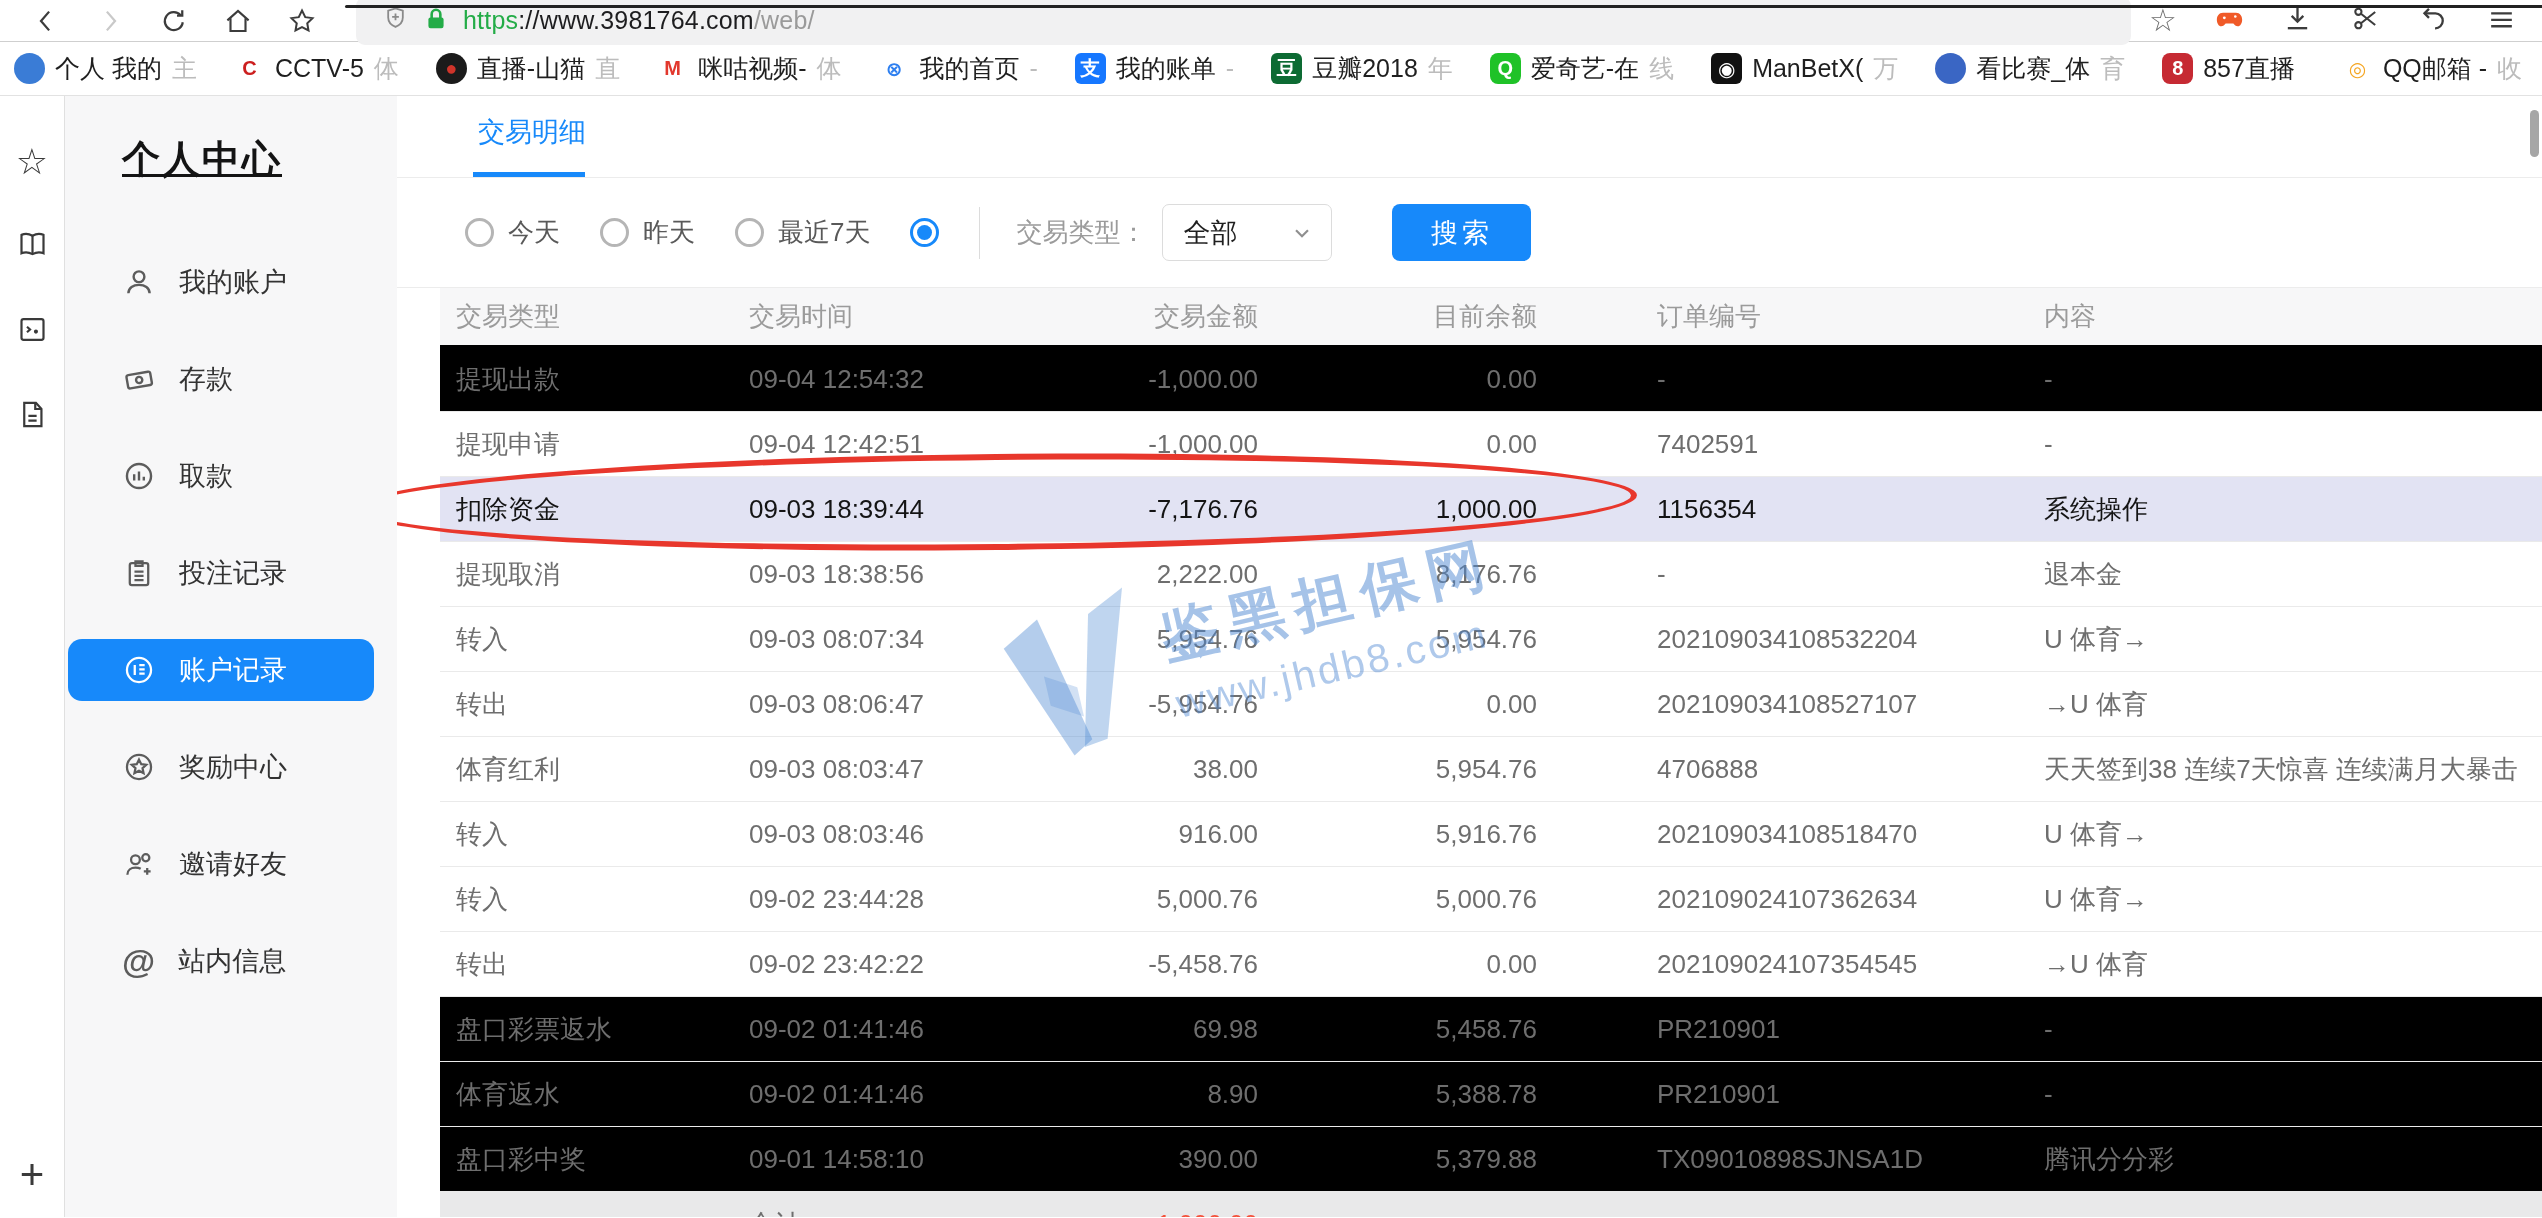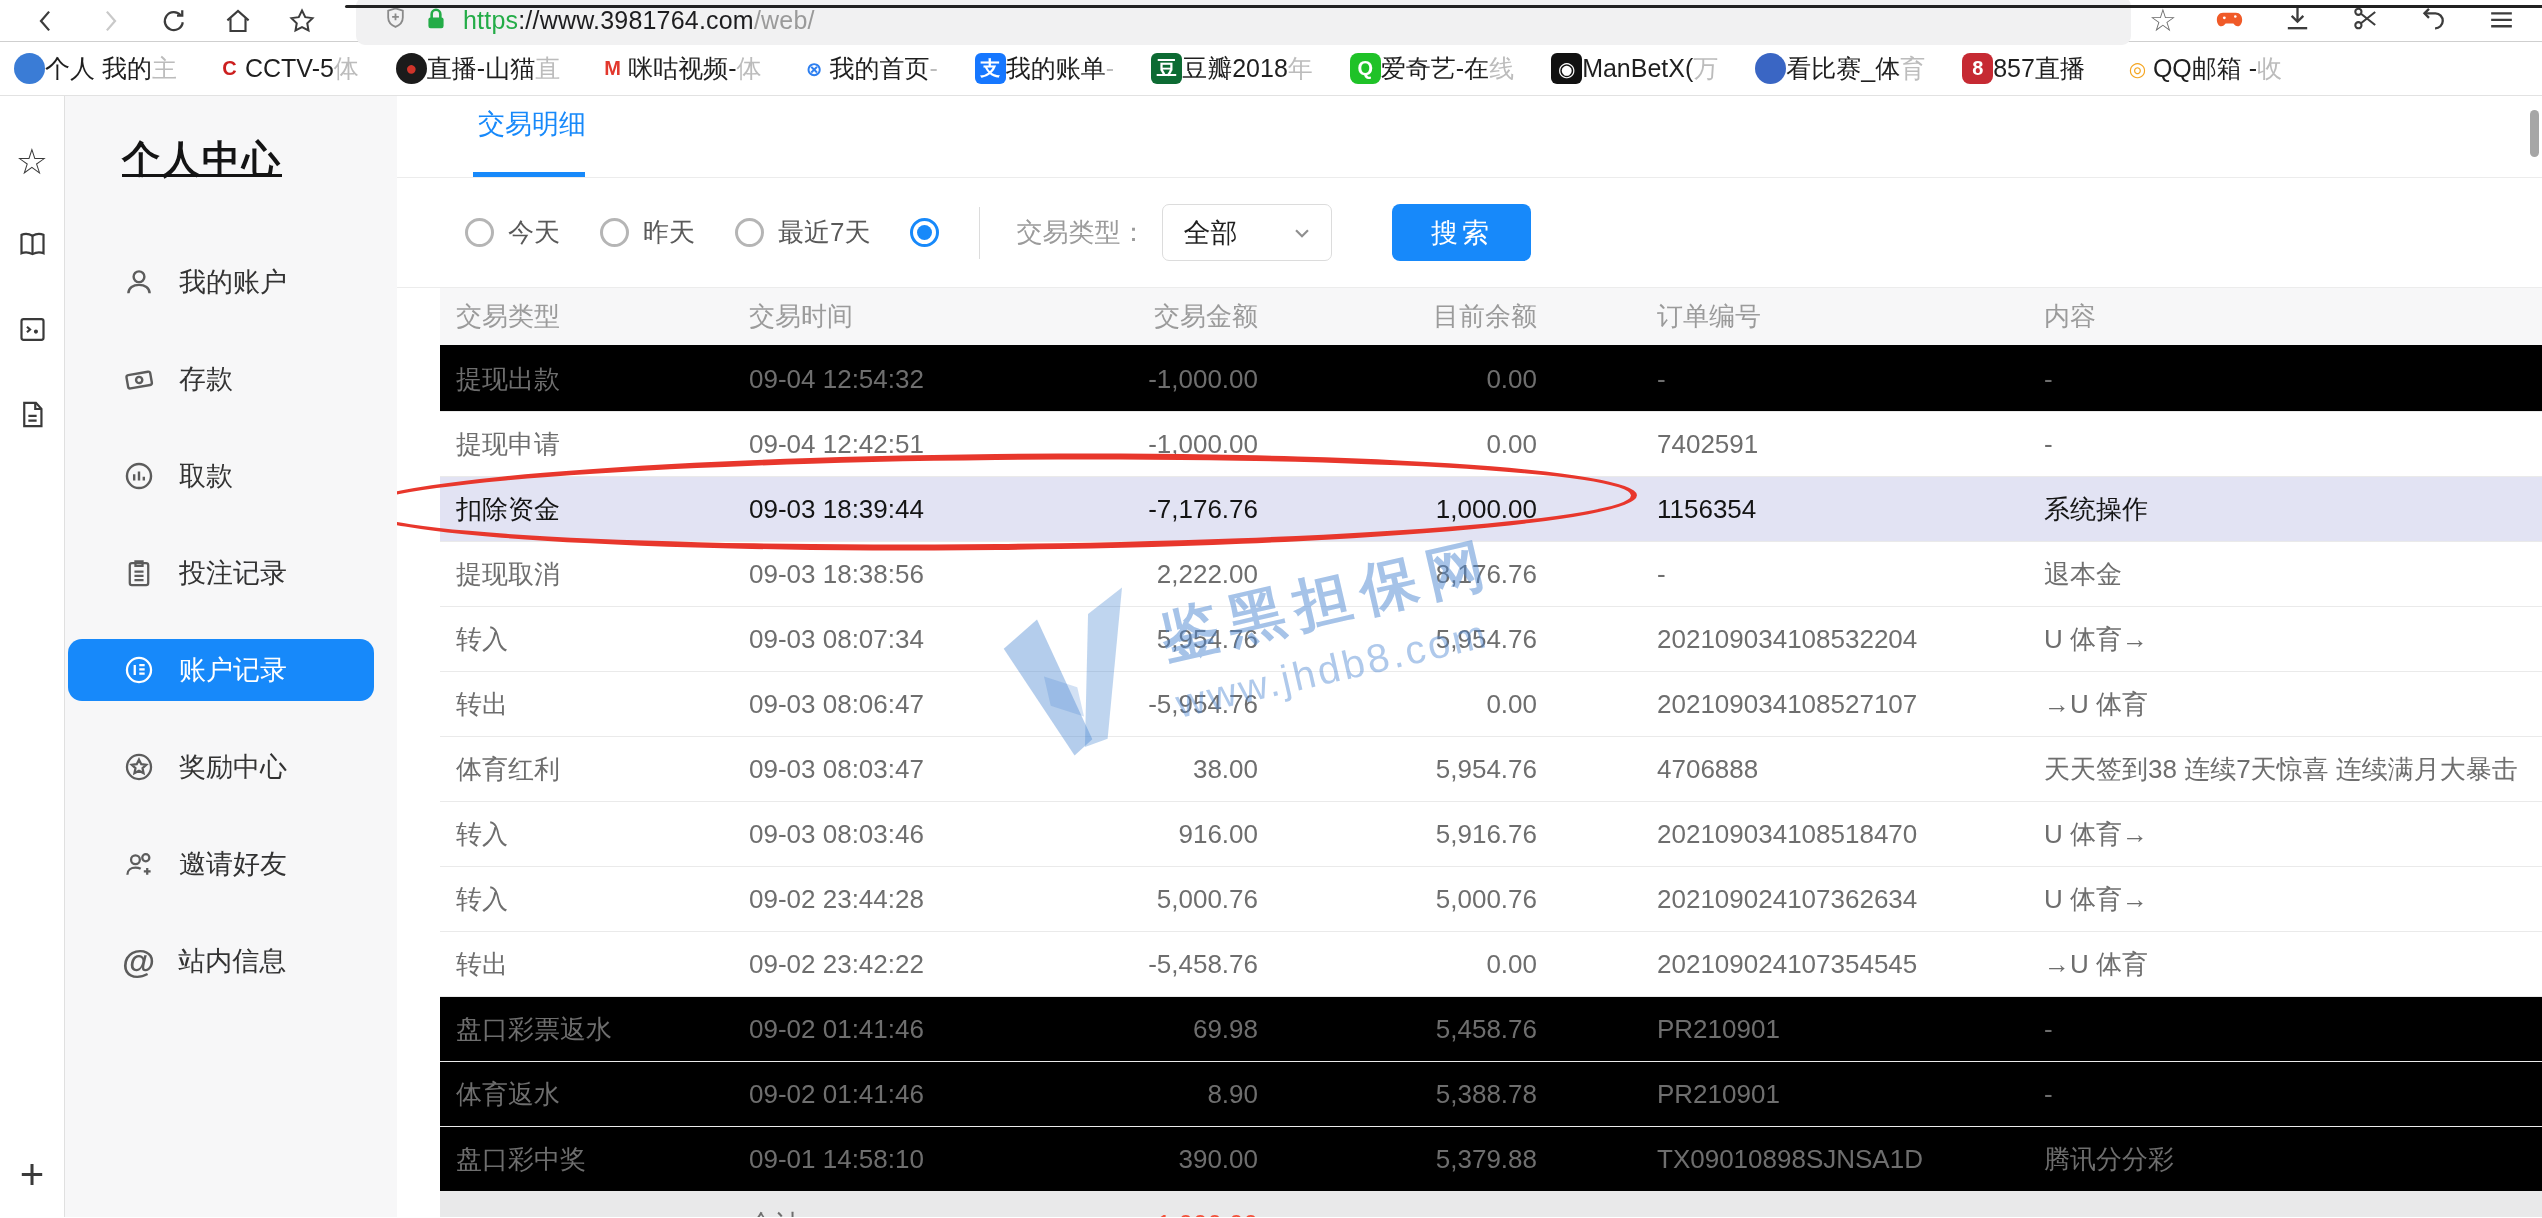--- a/index.html
+++ b/index.html
@@ -12,21 +12,21 @@
   .navico.dis{color:#c9c9c9;}
   .urlbar{height:48px;flex:0 0 1775px;margin-left:22px;background:#f1f1f2;border-radius:9px;
     display:flex;align-items:center;padding-left:26px;box-sizing:border-box;gap:14px;}
   .urltext{font-size:25px;letter-spacing:.2px;}
   .u-green{color:#23ac47;}.u-dark{color:#1d1d1f;}.u-gray{color:#9a9a9a;}
   .ricons{display:flex;align-items:center;gap:37px;margin-left:18px;color:#3c3c3c;}
   .ricons svg{width:31px;height:31px;}
   .star-glyph{font-size:31px;color:#6d6d6d;line-height:1;}
   .bookmarks{height:54px;background:#fff;border-bottom:1px solid #e2e2e2;display:flex;
     align-items:center;padding:0 28px 0 14px;gap:37px;box-sizing:border-box;}
-  .bm{display:flex;align-items:center;white-space:nowrap;}
+  .bm{display:flex;align-items:center;gap:10px;white-space:nowrap;}
   .bm-ico{width:31px;height:31px;display:flex;align-items:center;justify-content:center;
     font-weight:bold;font-size:20px;box-sizing:border-box;}
   .bm-text{font-size:25px;color:#1f1f1f;}
   .bm-fade{font-size:25px;color:#bcbcbc;}
   .body{display:flex;height:1121px;}
   .strip{width:65px;border-right:1px solid #e0e0e0;background:#fff;position:relative;
     display:flex;flex-direction:column;align-items:center;padding-top:48px;gap:48px;box-sizing:border-box;}
   .strip .sico{color:#3a3a3a;}
   .strip svg{width:33px;height:33px;}
   .strip .glyph{font-size:36px;line-height:1;color:#3a3a3a;}
@@ -36,21 +36,21 @@
   .menu{margin-top:66px;display:flex;flex-direction:column;gap:35px;}
   .mitem{margin-left:3px;width:306px;height:62px;border-radius:14px;display:flex;align-items:center;
     padding-left:54px;gap:23px;box-sizing:border-box;color:#333;font-size:27px;}
   .mitem .mico{color:#5c5c5c;display:flex;}
   .mitem svg{width:34px;height:34px;}
   .mitem .atglyph{font-size:34px;line-height:1;color:#5c5c5c;font-weight:600;}
   .mitem.active{background:#1789fa;color:#fff;}
   .mitem.active .mico, .mitem.active .atglyph{color:#fff;}
   .main{flex:1;background:#fff;position:relative;overflow:hidden;}
   .tabrow{height:81px;border-bottom:1px solid #ececec;position:relative;}
-  .tab{position:absolute;left:81px;top:10px;font-size:27px;color:#1789fa;}
+  .tab{position:absolute;left:81px;top:18px;font-size:27px;color:#1789fa;}
   .tabline{position:absolute;left:76px;bottom:0;width:112px;height:5px;background:#1789fa;}
   .filterrow{height:110px;border-bottom:1px solid #ececec;display:flex;align-items:center;
     padding-left:68px;box-sizing:border-box;}
   .radio{width:29px;height:29px;border:3px solid #b5b5b5;border-radius:50%;box-sizing:border-box;flex:0 0 auto;}
   .radio.sel{border-color:#1789fa;display:flex;align-items:center;justify-content:center;}
   .radio.sel::after{content:"";width:15px;height:15px;border-radius:50%;background:#1789fa;}
   .rlabel{font-size:26px;color:#595959;margin:0 40px 0 14px;}
   .datebox{margin-left:34px;width:236px;height:57px;background:#f1f1f2;border:1px solid #e3e3e3;
     border-radius:9px;display:flex;align-items:center;justify-content:center;gap:12px;box-sizing:border-box;}
   .datebox svg{width:30px;height:30px;}

